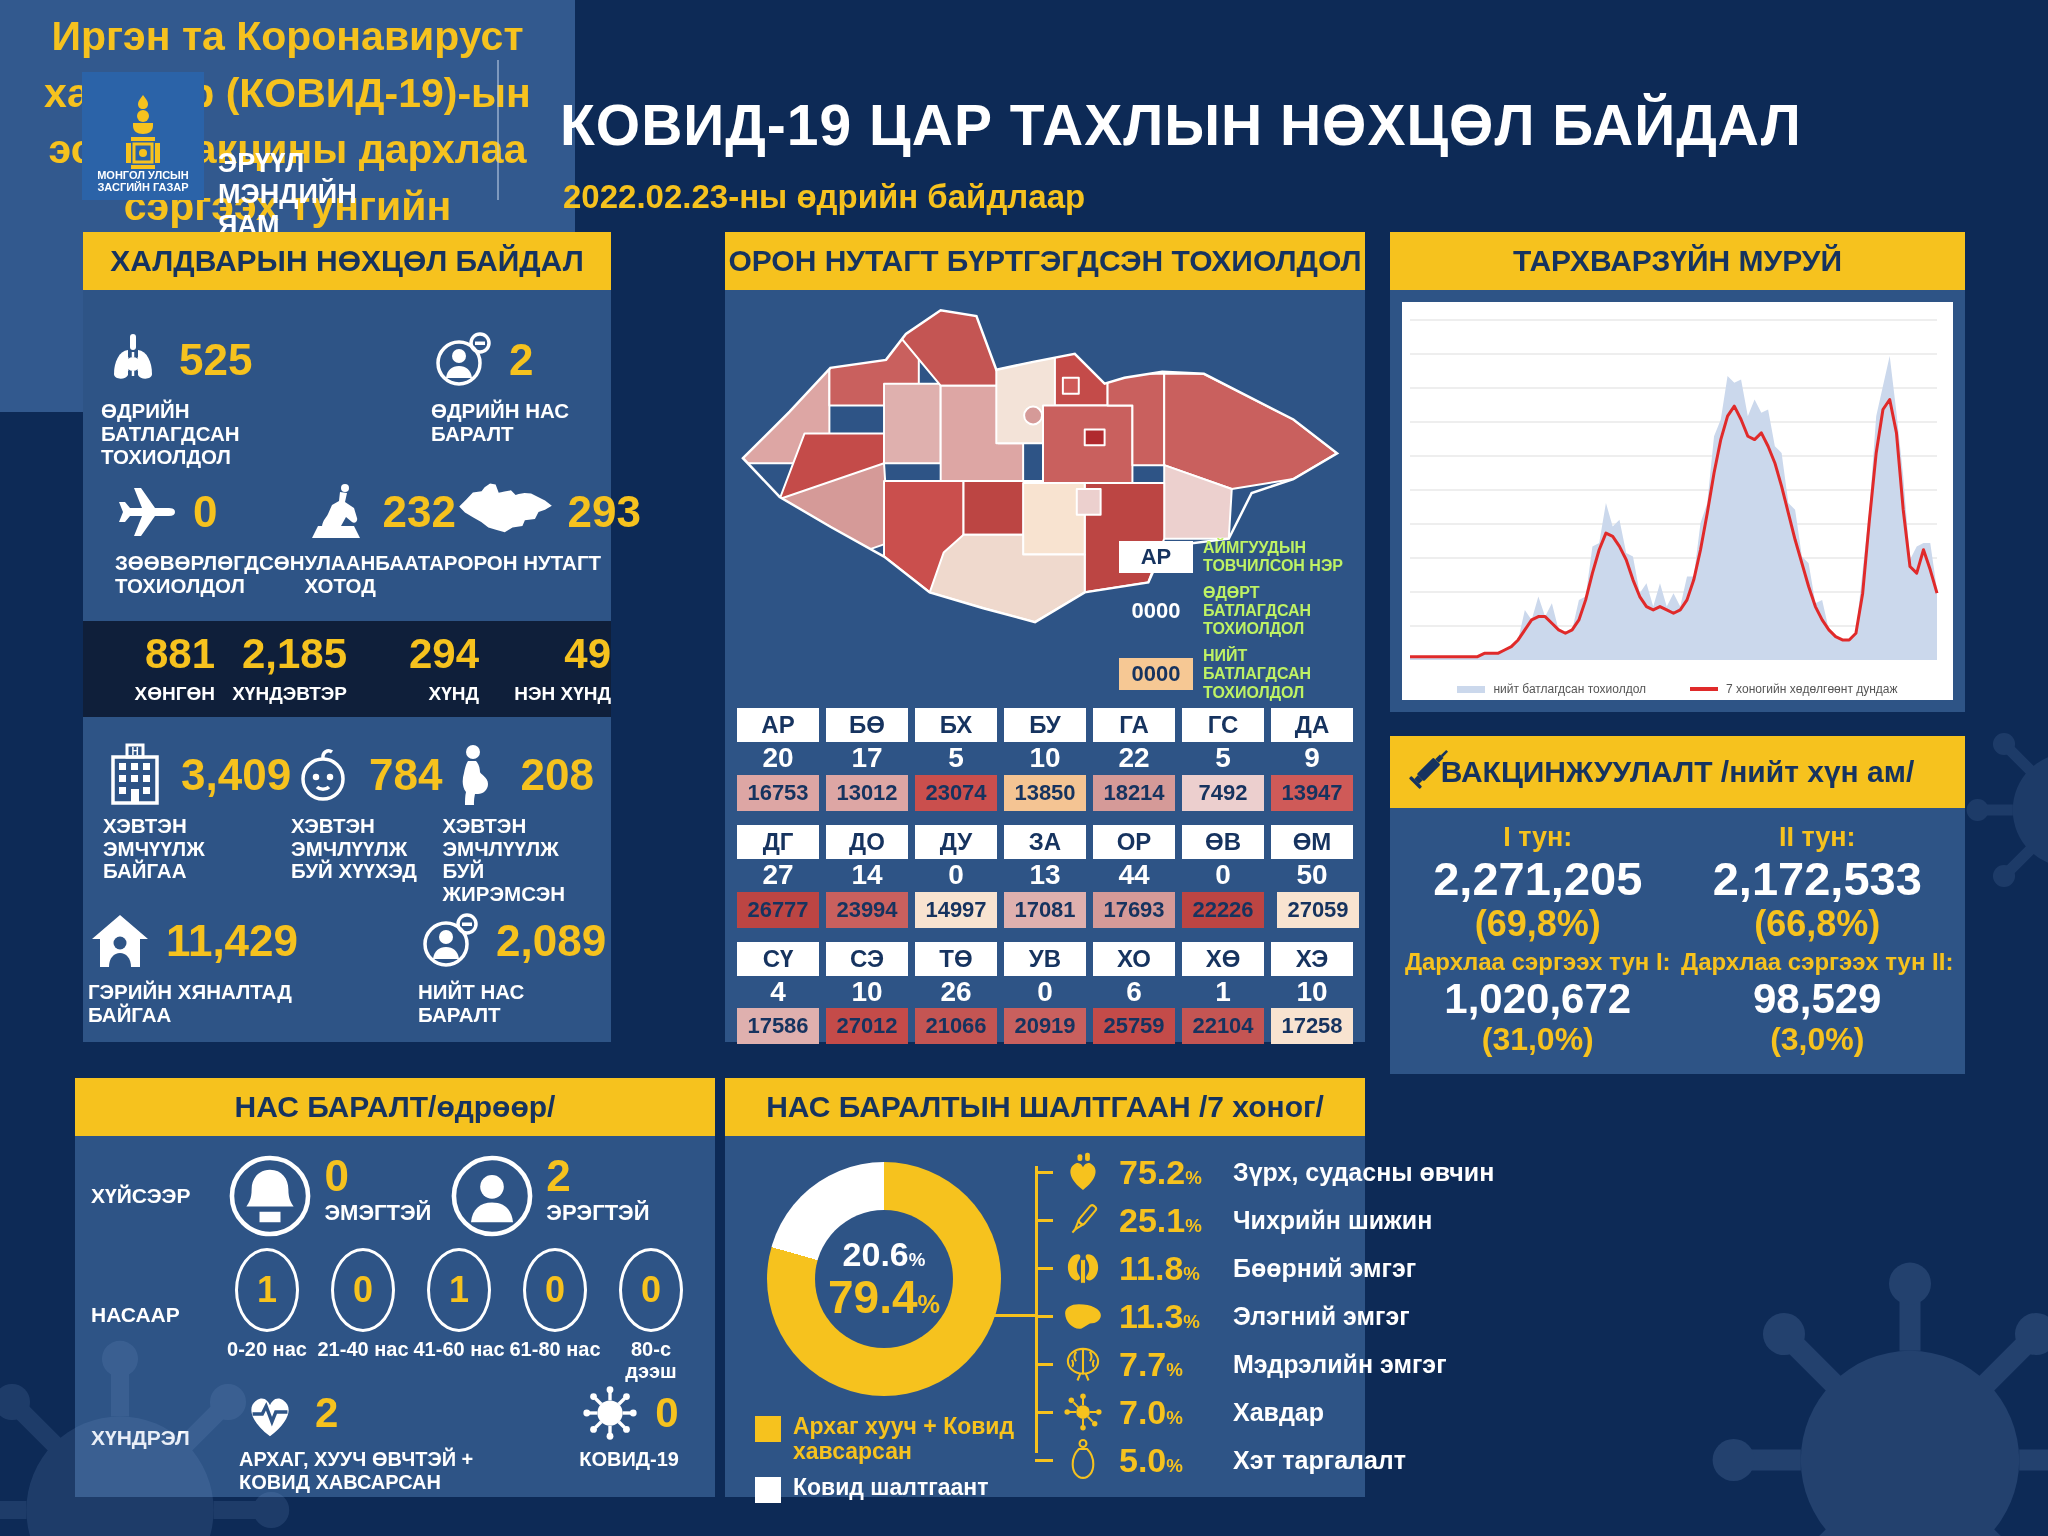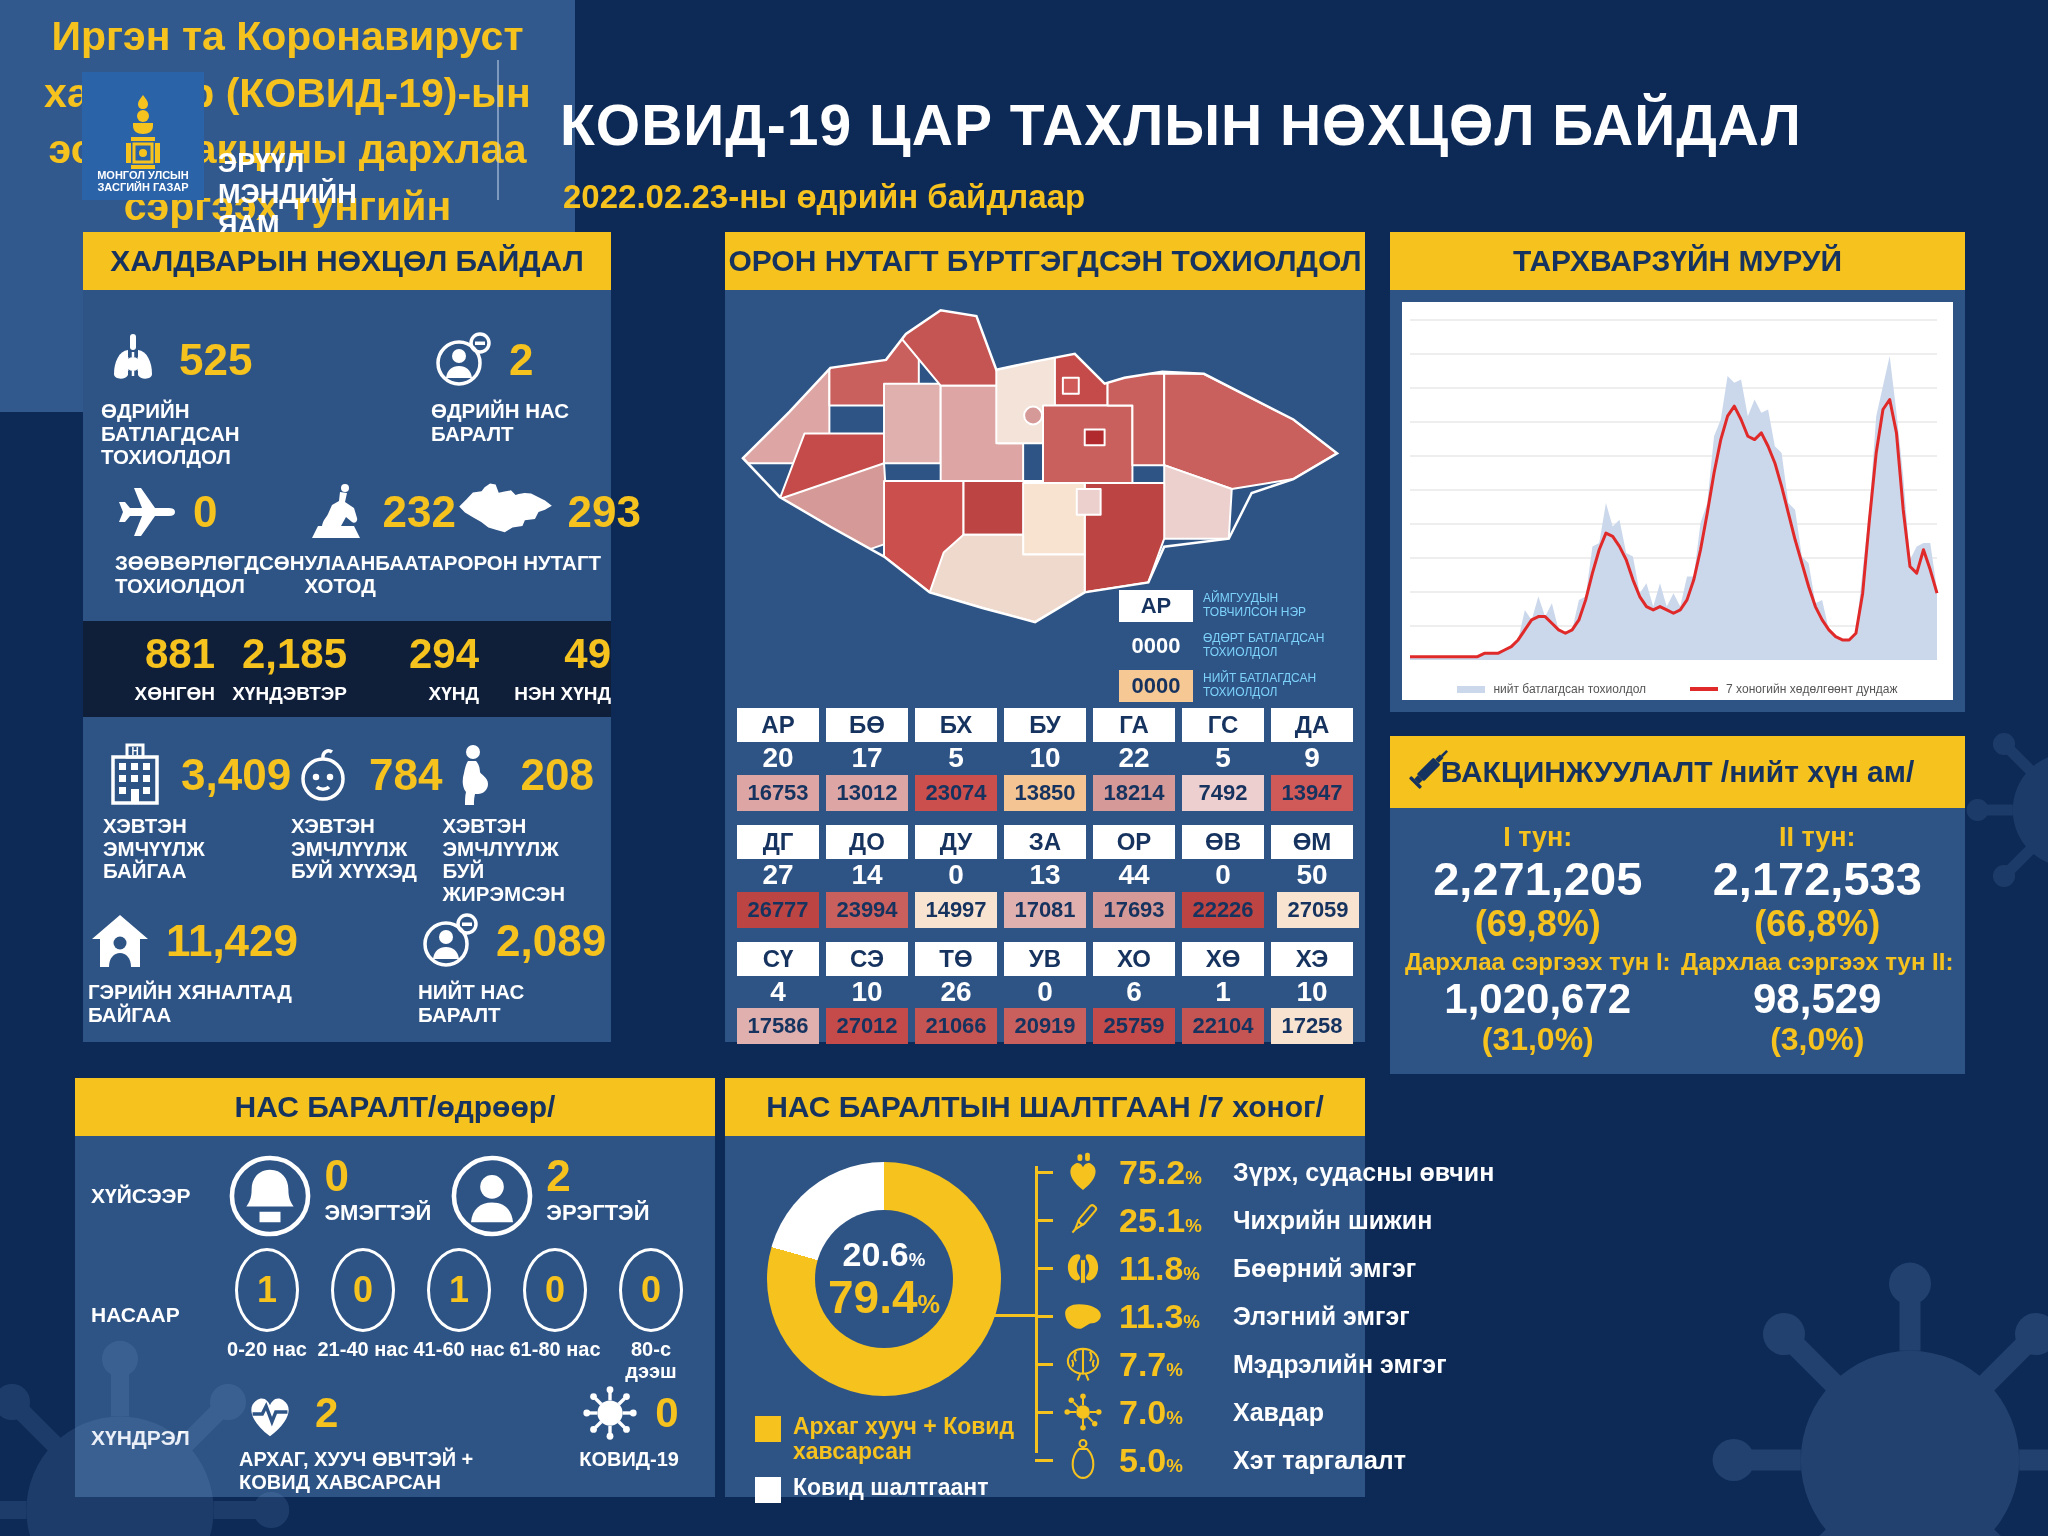--- a/index.html
+++ b/index.html
@@ -52,21 +52,21 @@
 
   
   .map-wrap{position:relative;height:412px;}
   .map-wrap svg{position:absolute;left:10px;top:4px;}
   .map-legend{position:absolute;right:14px;bottom:0px;width:232px;display:flex;flex-direction:column;gap:8px;}
   .mleg-row{display:flex;align-items:center;gap:10px;}
   .mleg-chip{width:74px;height:32px;display:flex;align-items:center;justify-content:center;
     font-weight:bold;font-size:22px;color:var(--ink);background:#fff;flex:none;}
   .mleg-chip.total{background:#f6c894;}
   .mleg-chip.plain{background:none;color:#fff;}
-  .mleg-lbl{color:#7dd3fc;font-weight:normal;font-size:12px;line-height:1.15;}
+  .mleg-lbl{color:#bef264;font-weight:bold;font-size:16px;line-height:1.15;}
   .aimag-table{padding:6px 12px 0 12px;display:flex;flex-direction:column;gap:14px;}
   .ag-row{display:flex;justify-content:space-between;}
   .ag-col{width:82px;display:flex;flex-direction:column;align-items:center;}
   .ag-code{width:82px;height:34px;background:#fff;color:var(--ink);font-weight:bold;font-size:24px;
     display:flex;align-items:center;justify-content:center;}
   .ag-daily{color:#fff;font-weight:bold;font-size:28px;line-height:1.1;margin:1px 0;}
   .ag-total{width:82px;height:36px;color:var(--ink);font-weight:bold;font-size:22px;
     display:flex;align-items:center;justify-content:center;}
 
   

